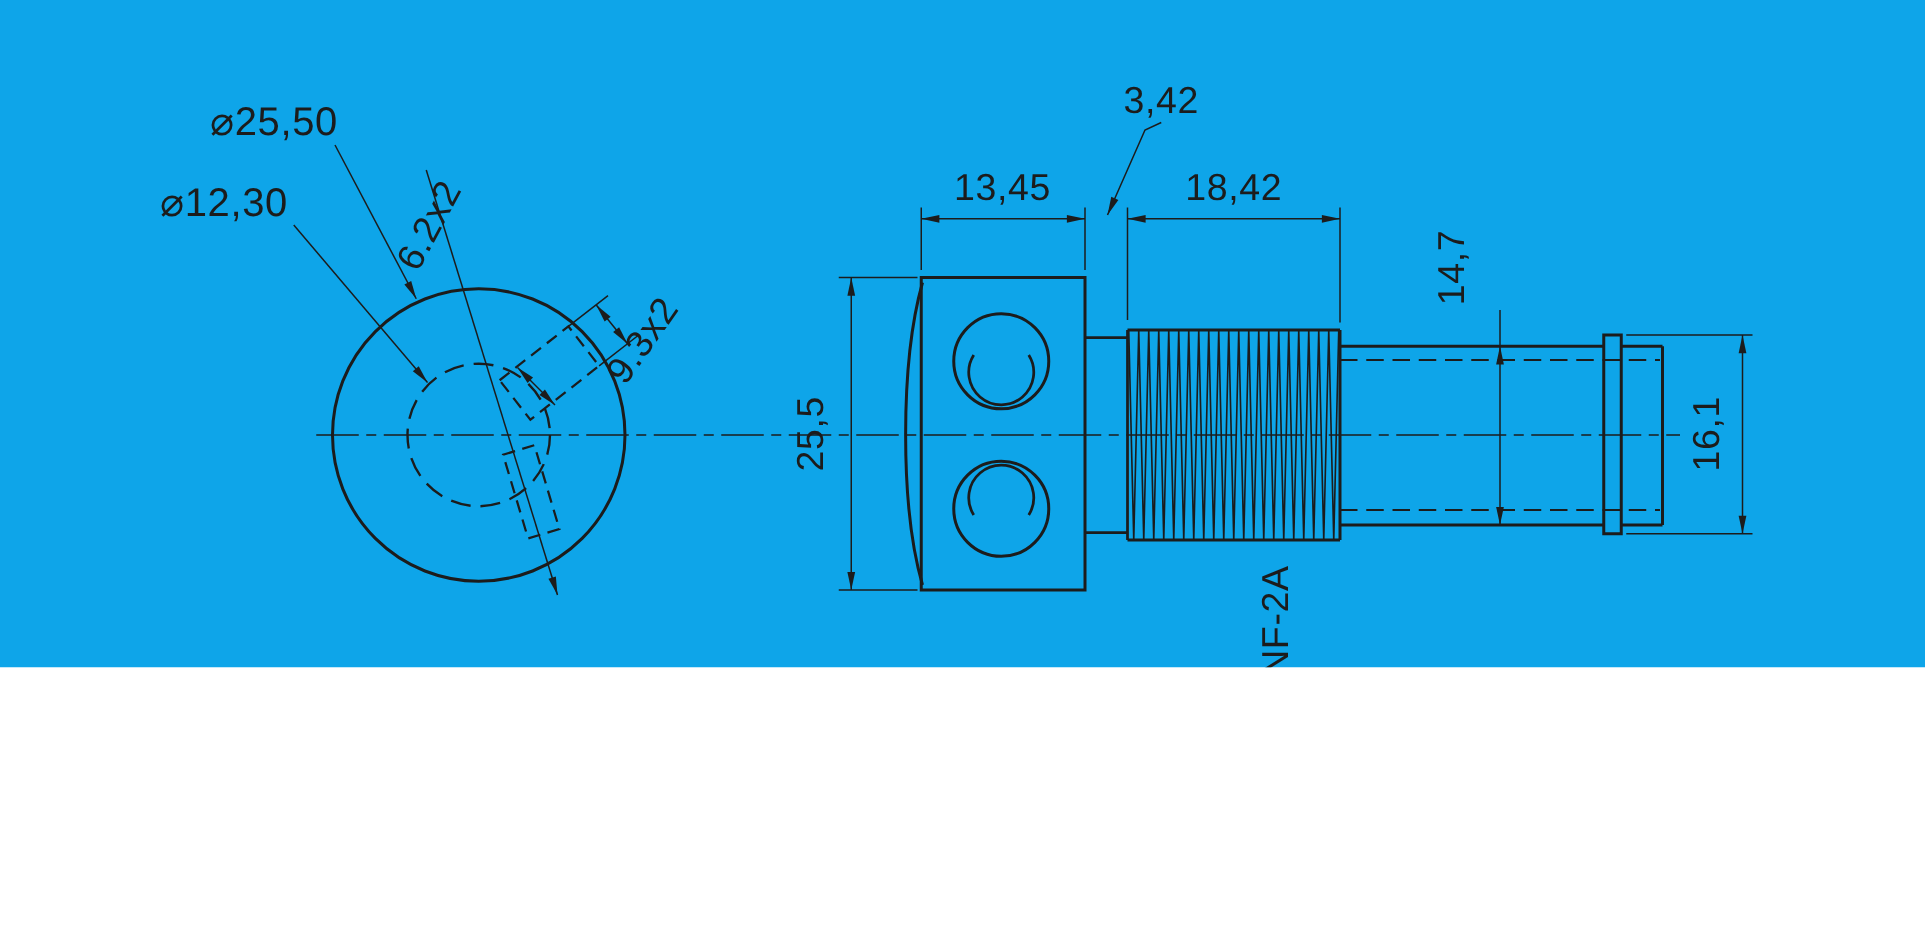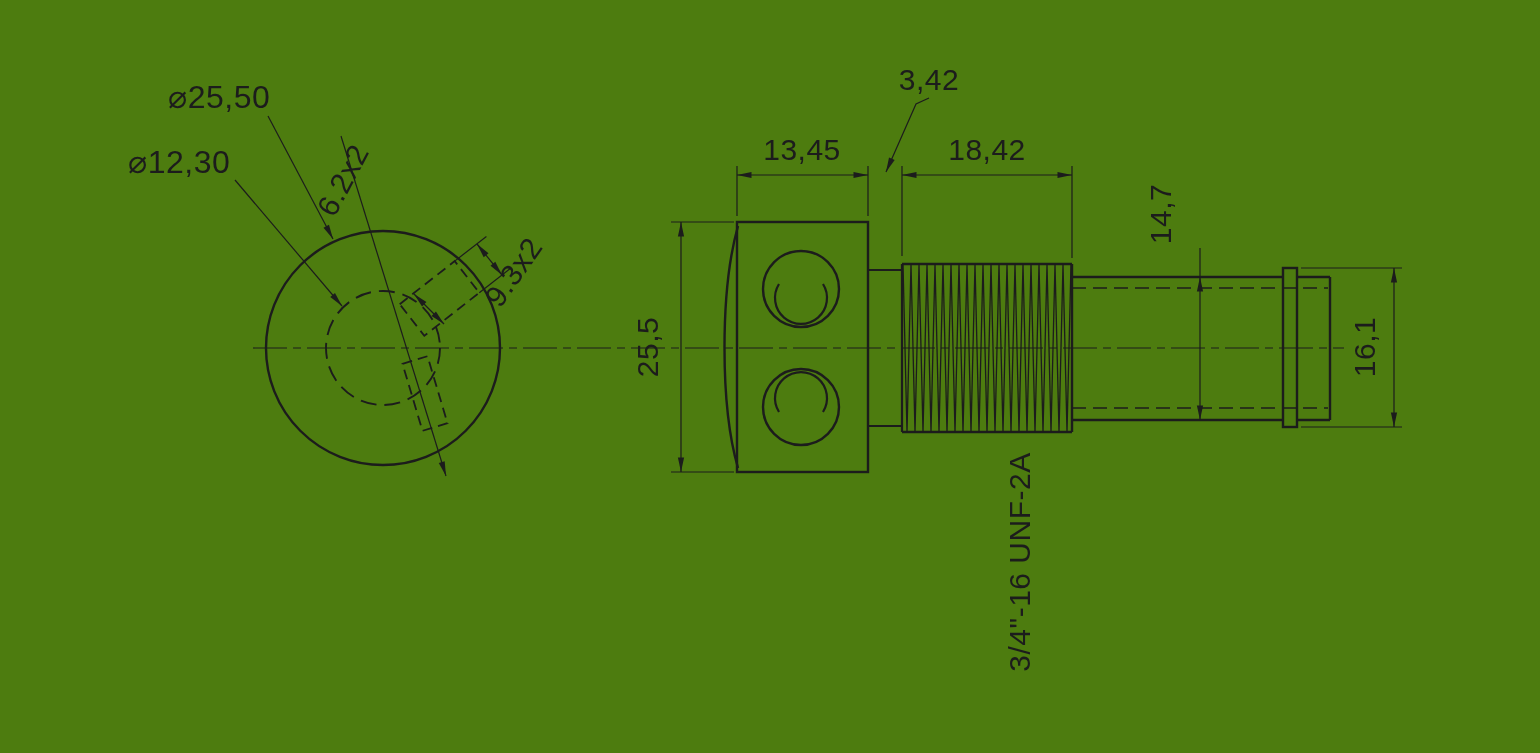--- a/index.html
+++ b/index.html
@@ -1,16 +1,16 @@
 <!DOCTYPE html>
 <html><head>
 <meta charset="utf-8">
 <style>
   html,body{margin:0;padding:0;background:#ffffff;}
-  .stage{position:relative;width:1540px;height:753px;background:#4d7c0f;overflow:hidden;}
+  .stage{position:relative;width:1540px;height:534px;background:#0ea5e9;overflow:hidden;}
   svg{display:block;}
   text{
     font-family:"Liberation Sans","DejaVu Sans",sans-serif;
     fill:#1c1c1c;
     font-size:30px;
     letter-spacing:0.5px;
   }
   .lbl-big{font-size:32px;}
 </style>
 </head>

